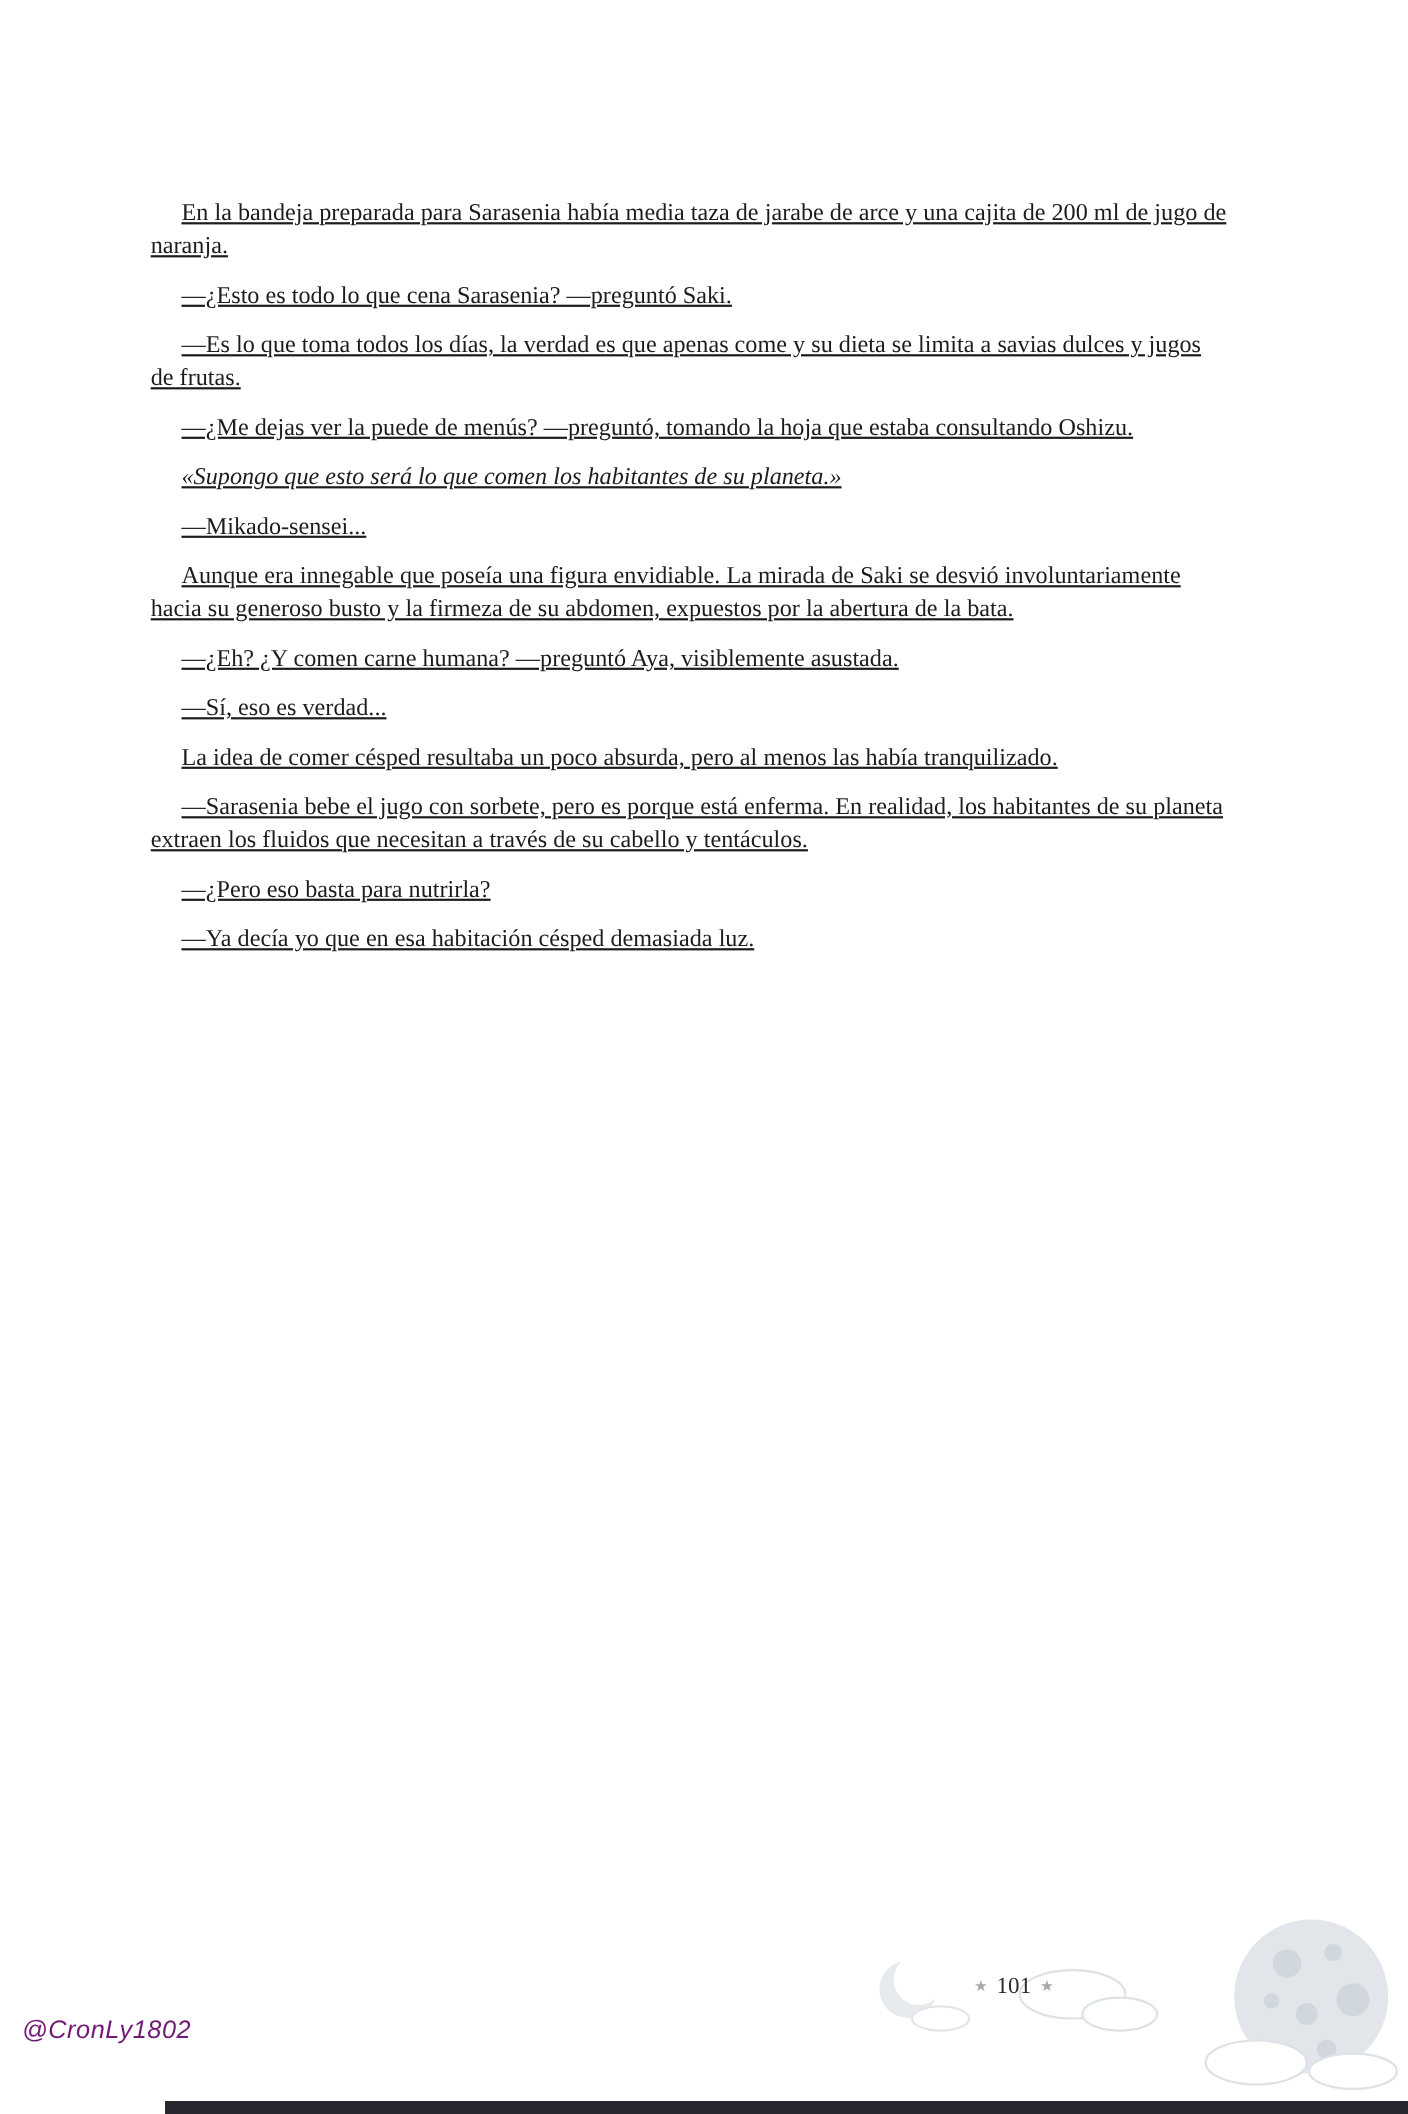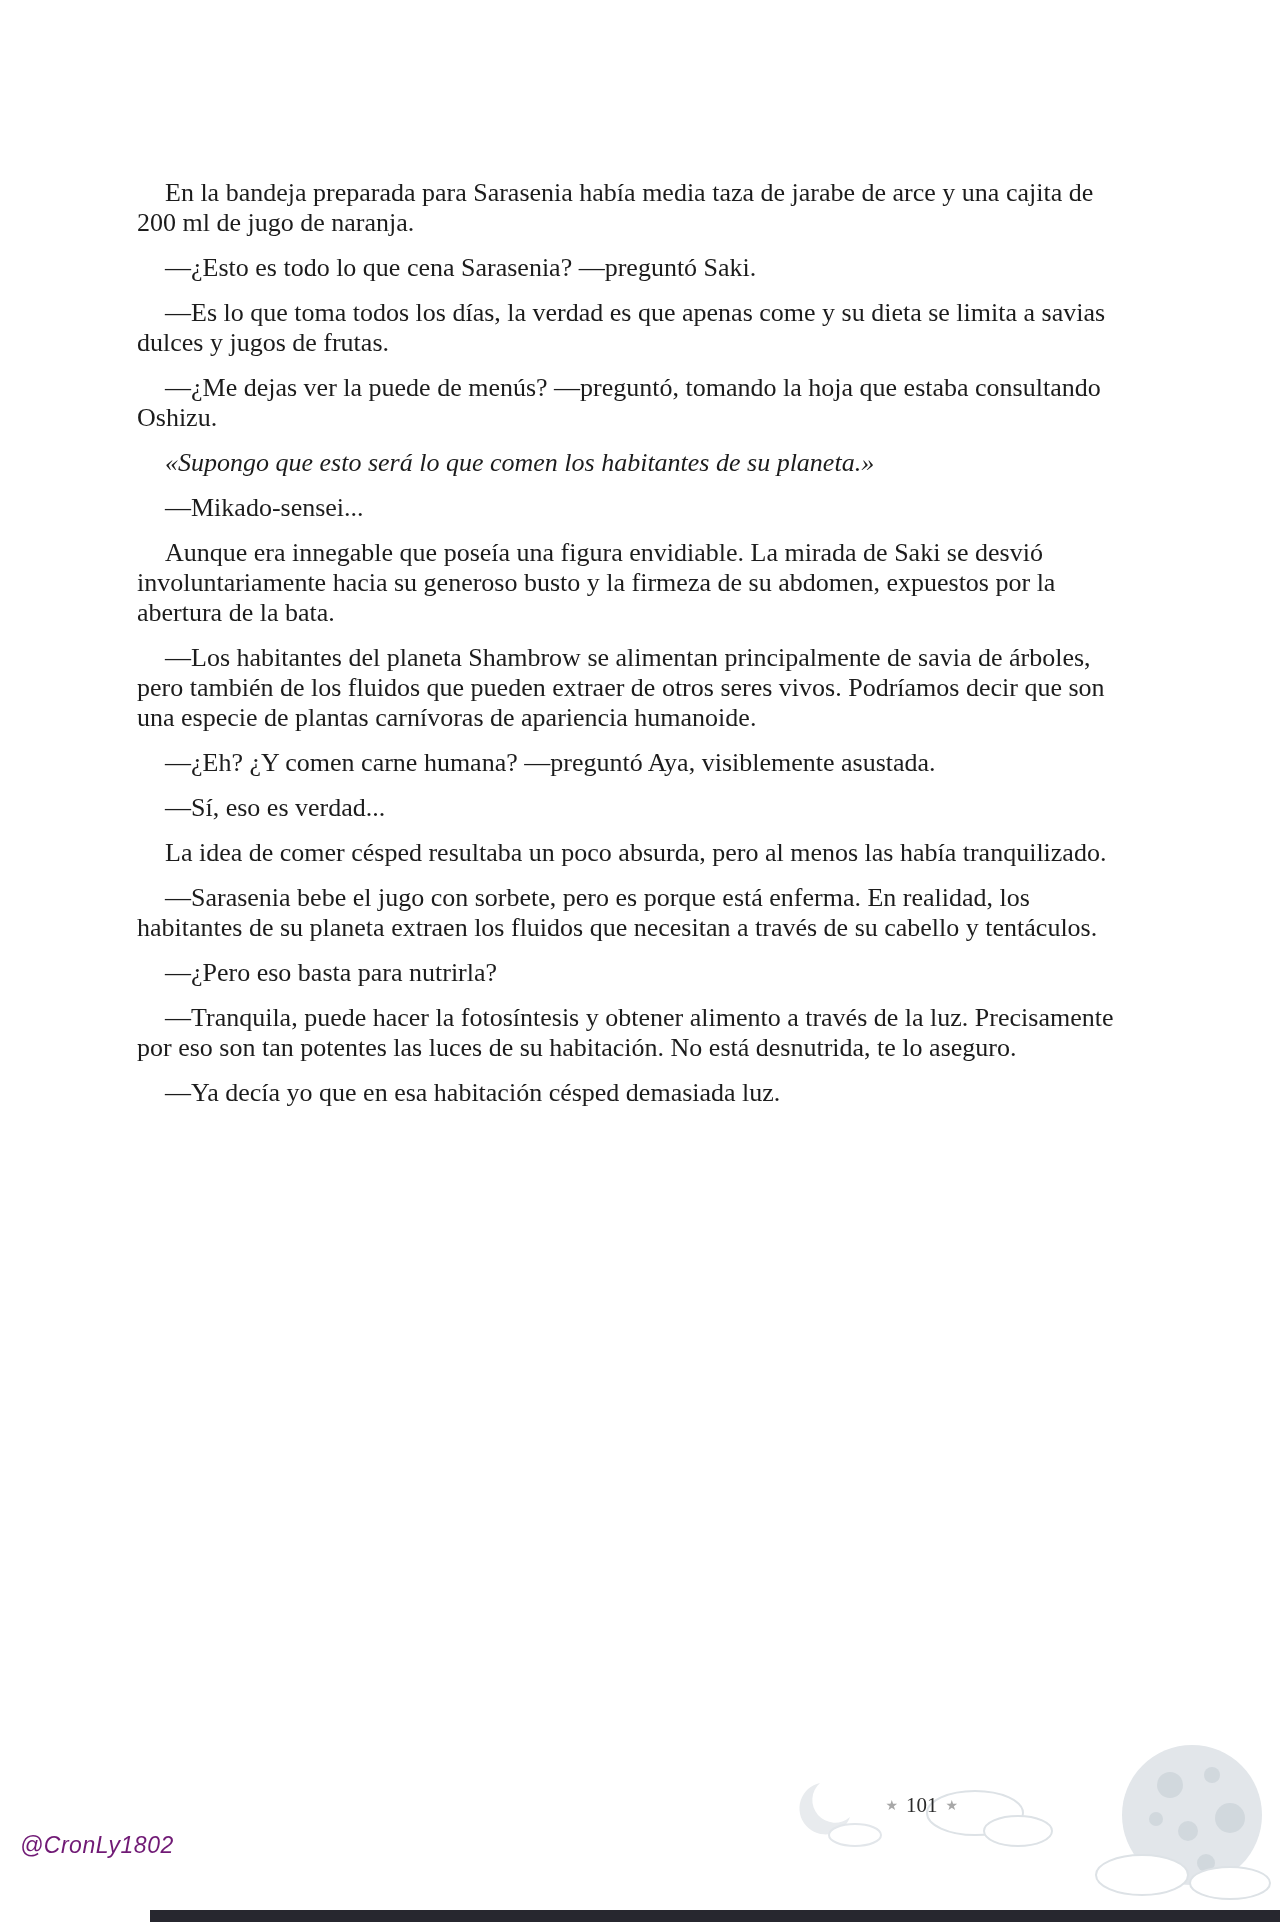--- a/index.html
+++ b/index.html
@@ -15,26 +15,27 @@
     overflow: hidden;
     font-family: "Liberation Serif", "DejaVu Serif", serif;
   }
   .text-block {
     position: absolute;
     left: 137px;
     top: 178px;
     width: 978px;
   }
   .para {
-    font-size: 26px;
+    font-size: 22px;
     line-height: 30px;
     color: #1c1c1c;
     text-indent: 28px;
     margin: 0 0 15px 0;
     text-align: left;
+    text-decoration: underline;
   }
   .para.italic {
     font-style: italic;
   }
   .footer-pageno {
     position: absolute;
     top: 1793px;
     left: 838px;
     width: 120px;
     text-align: right;
@@ -85,27 +86,25 @@
 <div class="page">
 
   <main class="text-block">
       <p class="para">En la bandeja preparada para Sarasenia había media taza de jarabe de arce y una cajita de 200 ml de jugo de naranja.</p>
       <p class="para">—¿Esto es todo lo que cena Sarasenia? —preguntó Saki.</p>
       <p class="para">—Es lo que toma todos los días, la verdad es que apenas come y su dieta se limita a savias dulces y jugos de frutas.</p>
       <p class="para">—¿Me dejas ver la puede de menús? —preguntó, tomando la hoja que estaba consultando Oshizu.</p>
       <p class="para italic">«Supongo que esto será lo que comen los habitantes de su planeta.»</p>
       <p class="para">—Mikado-sensei...</p>
       <p class="para">Aunque era innegable que poseía una figura envidiable. La mirada de Saki se desvió involuntariamente hacia su generoso busto y la firmeza de su abdomen, expuestos por la abertura de la bata.</p>
-      <p class="para">—Los habitantes del planeta Shambrow se alimentan principalmente de savia de árboles, pero también de los fluidos que pueden extraer de otros seres vivos. Podríamos decir que son una especie de plantas carnívoras de apariencia humanoide.</p>
       <p class="para">—¿Eh? ¿Y comen carne humana? —preguntó Aya, visiblemente asustada.</p>
       <p class="para">—Sí, eso es verdad...</p>
       <p class="para">La idea de comer césped resultaba un poco absurda, pero al menos las había tranquilizado.</p>
       <p class="para">—Sarasenia bebe el jugo con sorbete, pero es porque está enferma. En realidad, los habitantes de su planeta extraen los fluidos que necesitan a través de su cabello y tentáculos.</p>
       <p class="para">—¿Pero eso basta para nutrirla?</p>
-      <p class="para">—Tranquila, puede hacer la fotosíntesis y obtener alimento a través de la luz. Precisamente por eso son tan potentes las luces de su habitación. No está desnutrida, te lo aseguro.</p>
       <p class="para">—Ya decía yo que en esa habitación césped demasiada luz.</p>
     </main>
 
   <svg class="moon-deco" viewBox="0 0 520 185" xmlns="http://www.w3.org/2000/svg" aria-hidden="true">
 
     <circle cx="432" cy="92" r="70" fill="#e2e6ea"></circle>
     <circle cx="410" cy="62" r="13" fill="#d1d8dd"></circle>
     <circle cx="452" cy="52" r="8" fill="#d1d8dd"></circle>
     <circle cx="470" cy="95" r="15" fill="#d1d8dd"></circle>
     <circle cx="428" cy="108" r="10" fill="#d1d8dd"></circle>

